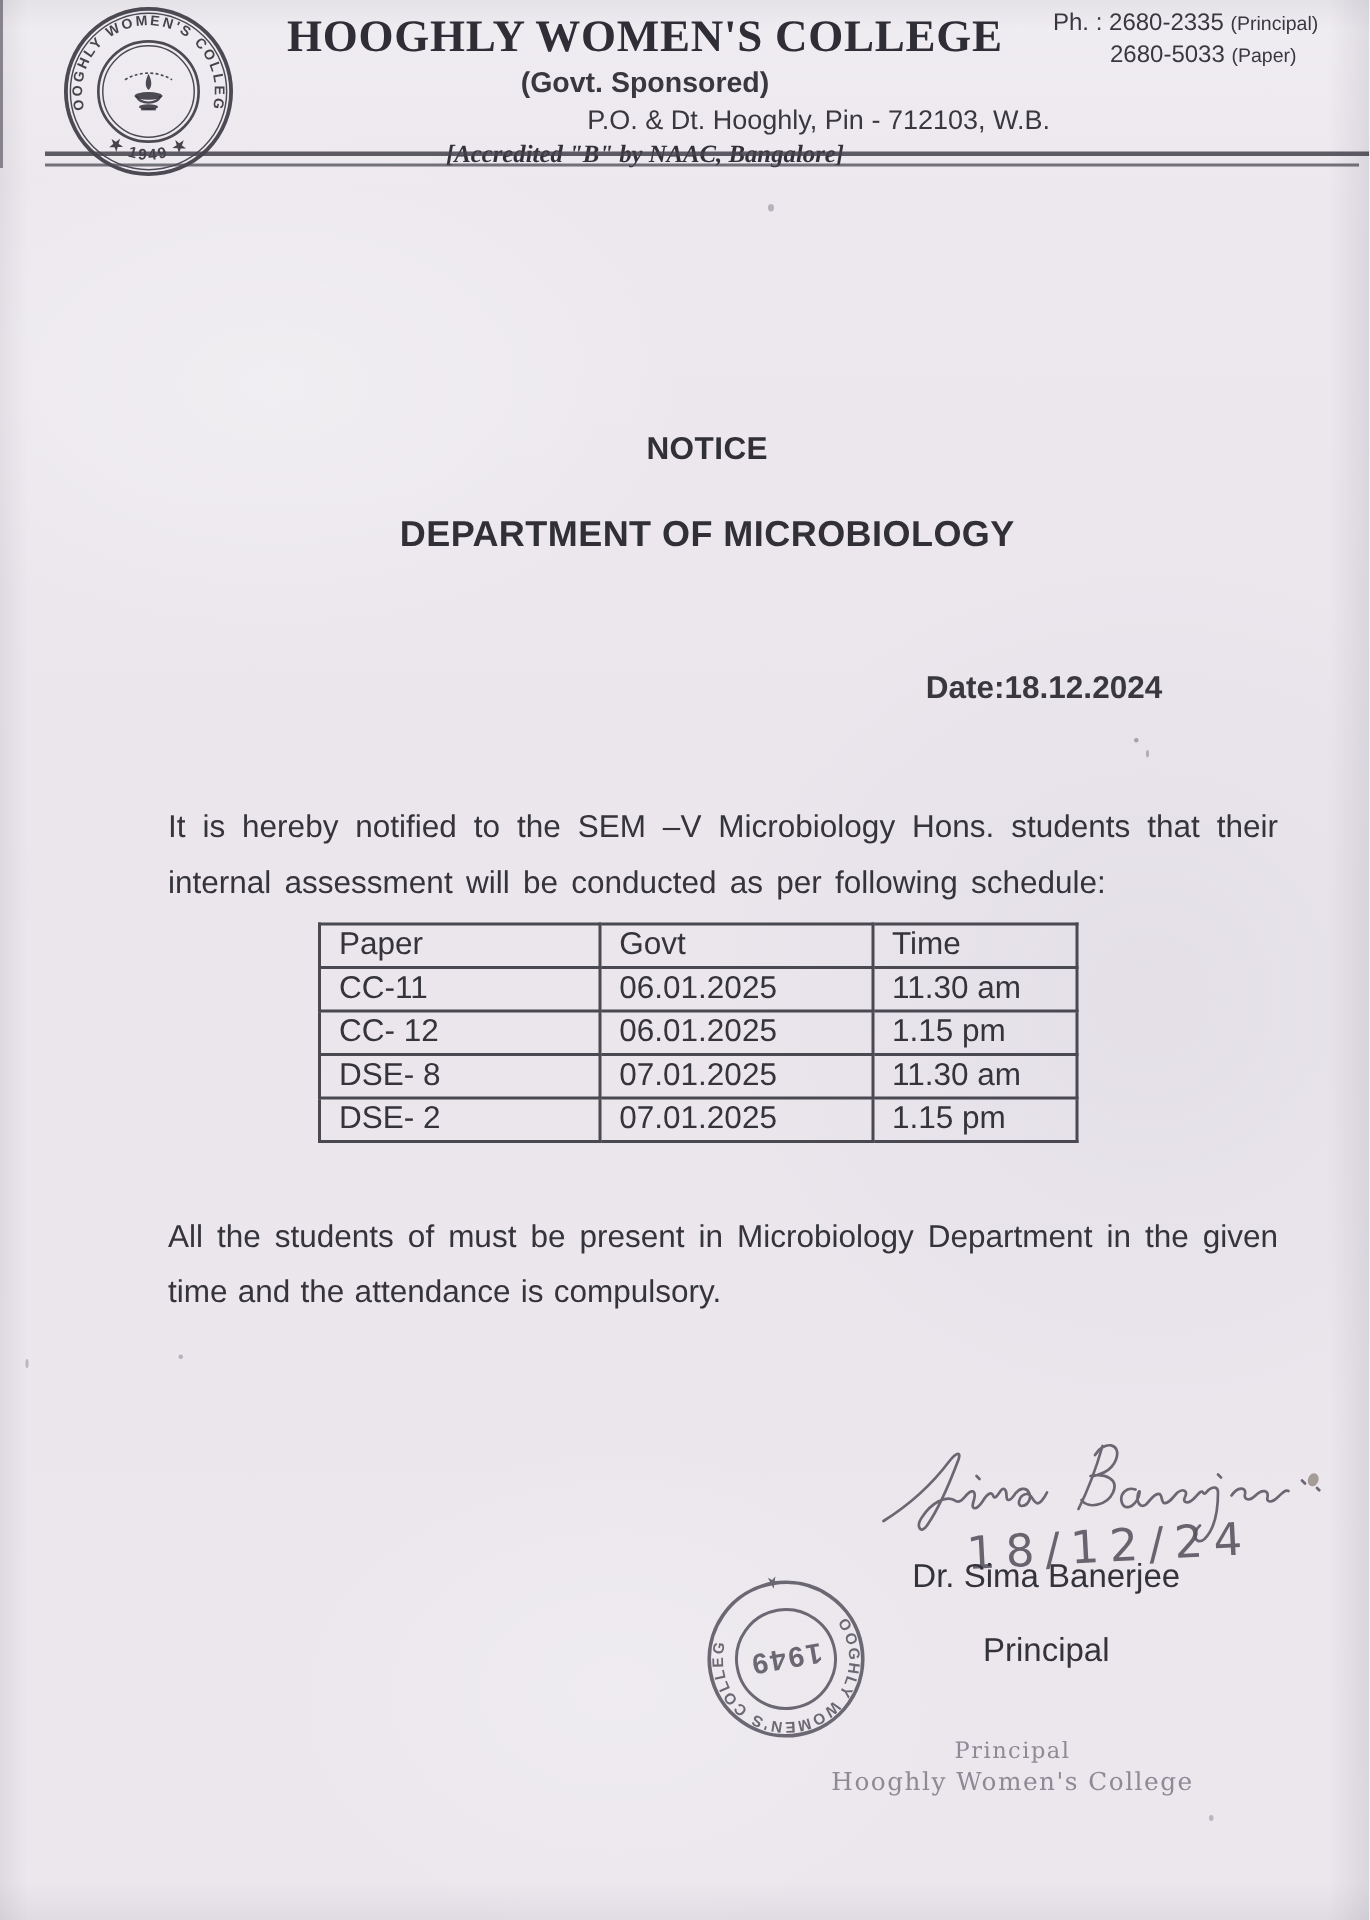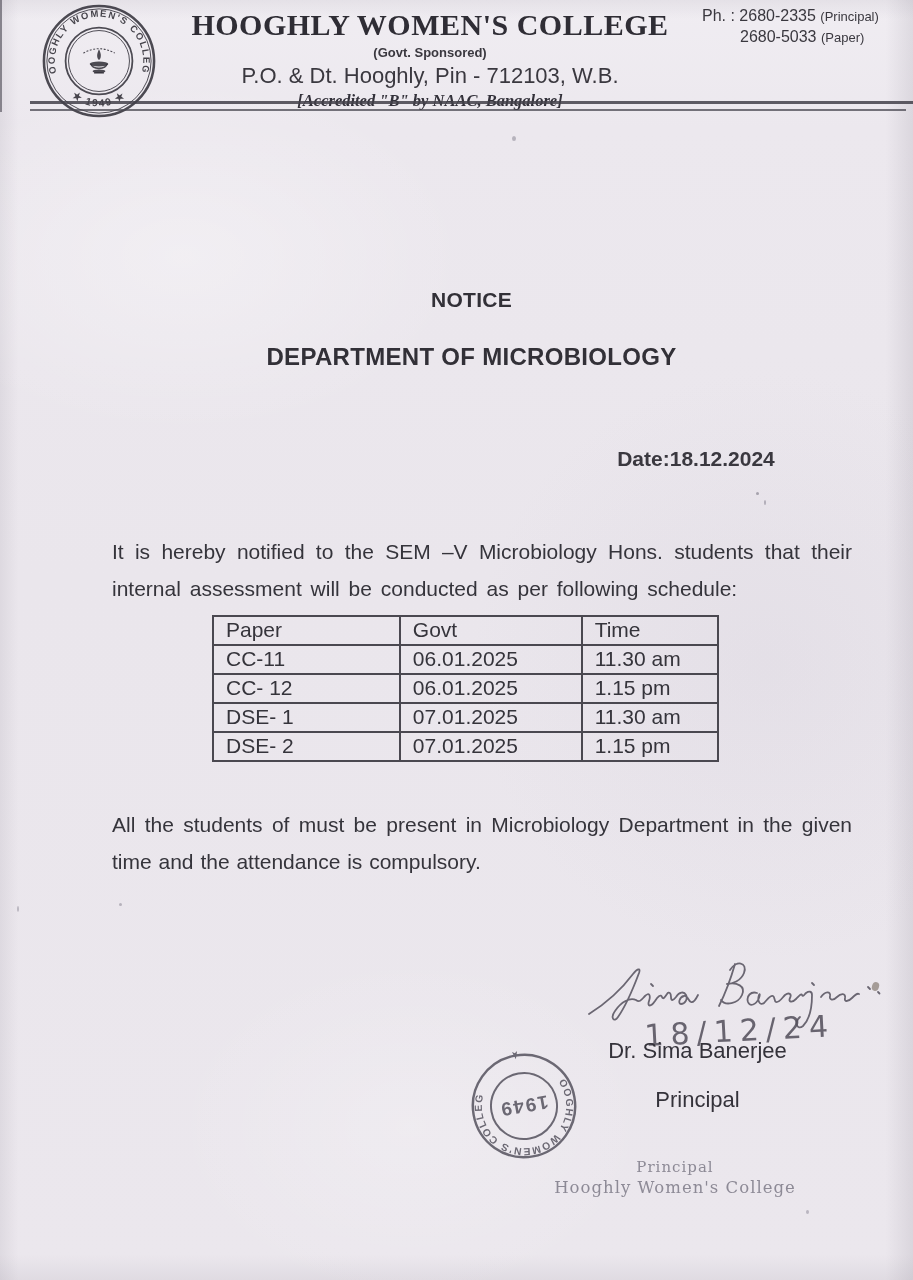--- a/index.html
+++ b/index.html
@@ -19,22 +19,22 @@
   }
 
   
   .letterhead { position:absolute; top:0; left:0; width:913px; height:118px; }
   .logo-svg { position:absolute; left:40px; top:2px; width:118px; height:118px; }
   .head-center { position:absolute; left:160px; top:8px; width:540px; text-align:center; }
   .college-name {
     font-family:"Liberation Serif", serif; font-weight:700; font-size:30px;
     letter-spacing:.5px; color:#2f2d35;
   }
-  .govt { font-weight:700; font-size:13px; margin-top:3px; color:#3a383f; }
-  .addr { font-size:22px; margin-top:3px; color:#3a383f; }
+  .govt { font-weight:700; font-size:19px; margin-top:3px; color:#3a383f; }
+  .addr { font-size:18px; margin-top:3px; color:#3a383f;text-align:right; }
   .accred { font-family:"Liberation Serif", serif; font-style:italic; font-weight:700; font-size:16.5px; margin-top:2px; color:#33313a; }
   .phones { position:absolute; left:702px; top:6px; width:208px; font-size:16px; color:#3a383f; line-height:1.3; }
   .phones .lbl { font-size:13px; }
   .phone2 { padding-left:38px; }
 
   .rule { position:absolute; left:30px; }
   .rule1 { top:101px; width:883px; height:3px; background:#43414a; opacity:.85; }
   .rule2 { top:109px; width:876px; height:2px; background:#4a4852; opacity:.75; }
   .edge-line { position:absolute; left:0; top:0; width:2px; height:112px; background:#605d67; opacity:.7; }
 
@@ -163,21 +163,21 @@
           <td>CC-11</td>
           <td>06.01.2025</td>
           <td>11.30 am</td>
         </tr>
         <tr>
           <td>CC- 12</td>
           <td>06.01.2025</td>
           <td>1.15 pm</td>
         </tr>
         <tr>
-          <td>DSE- 1</td>
+          <td>DSE- 8</td>
           <td>07.01.2025</td>
           <td>11.30 am</td>
         </tr>
         <tr>
           <td>DSE- 2</td>
           <td>07.01.2025</td>
           <td>1.15 pm</td>
         </tr>
       </tbody>
     </table>

